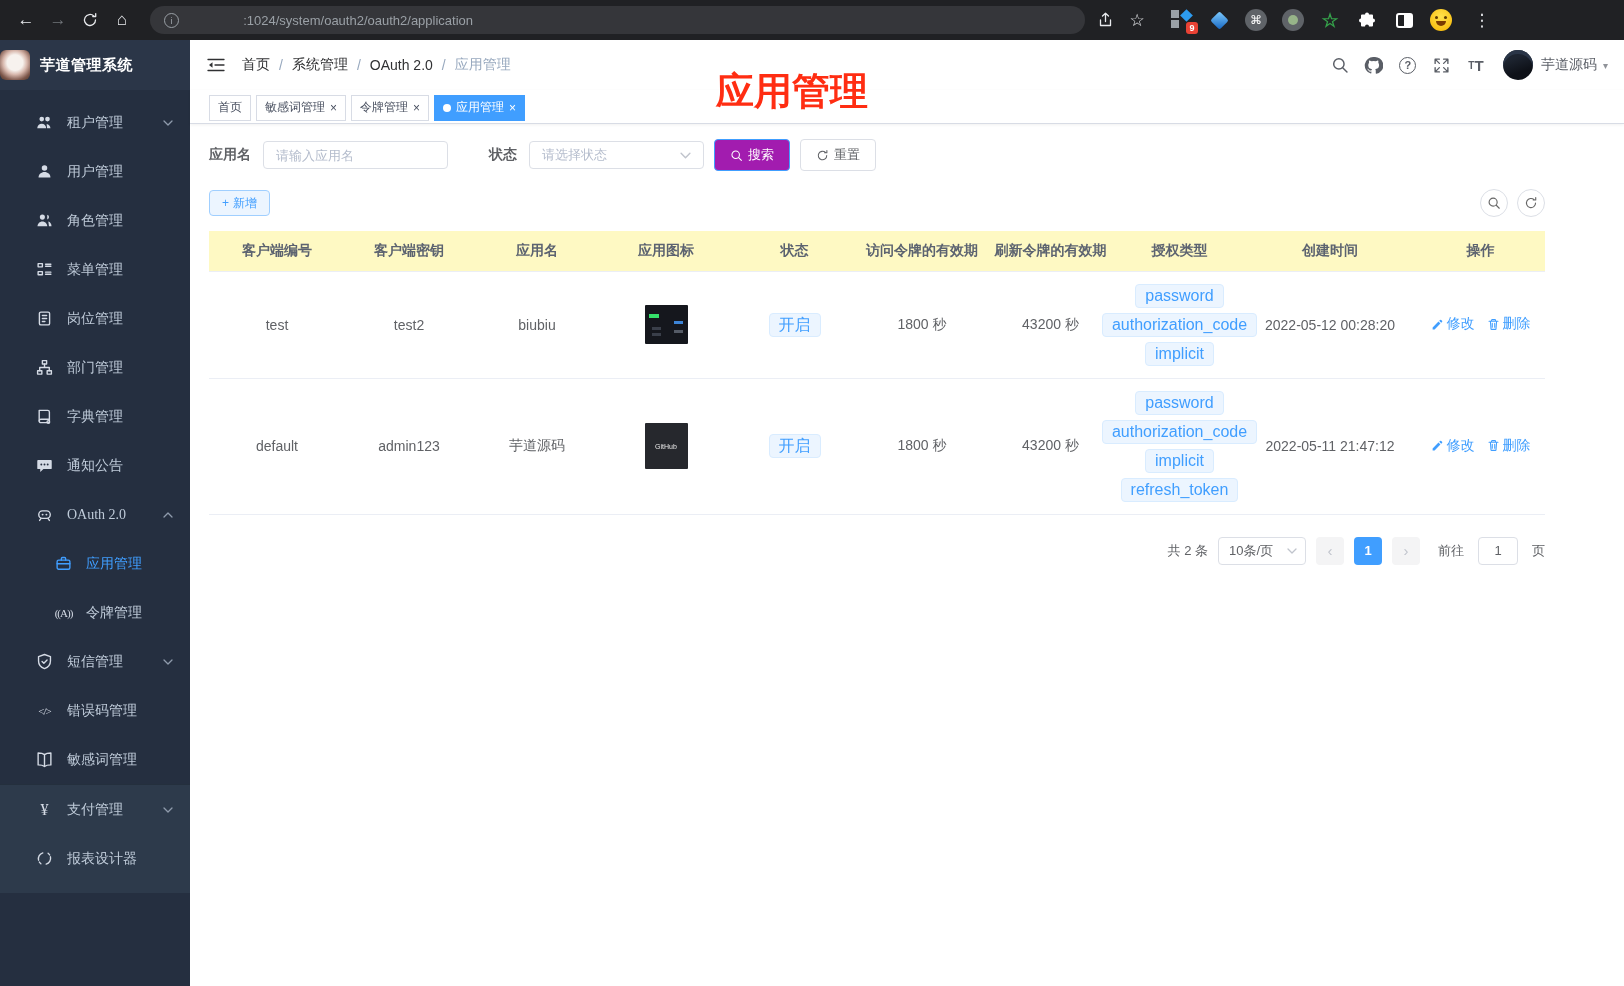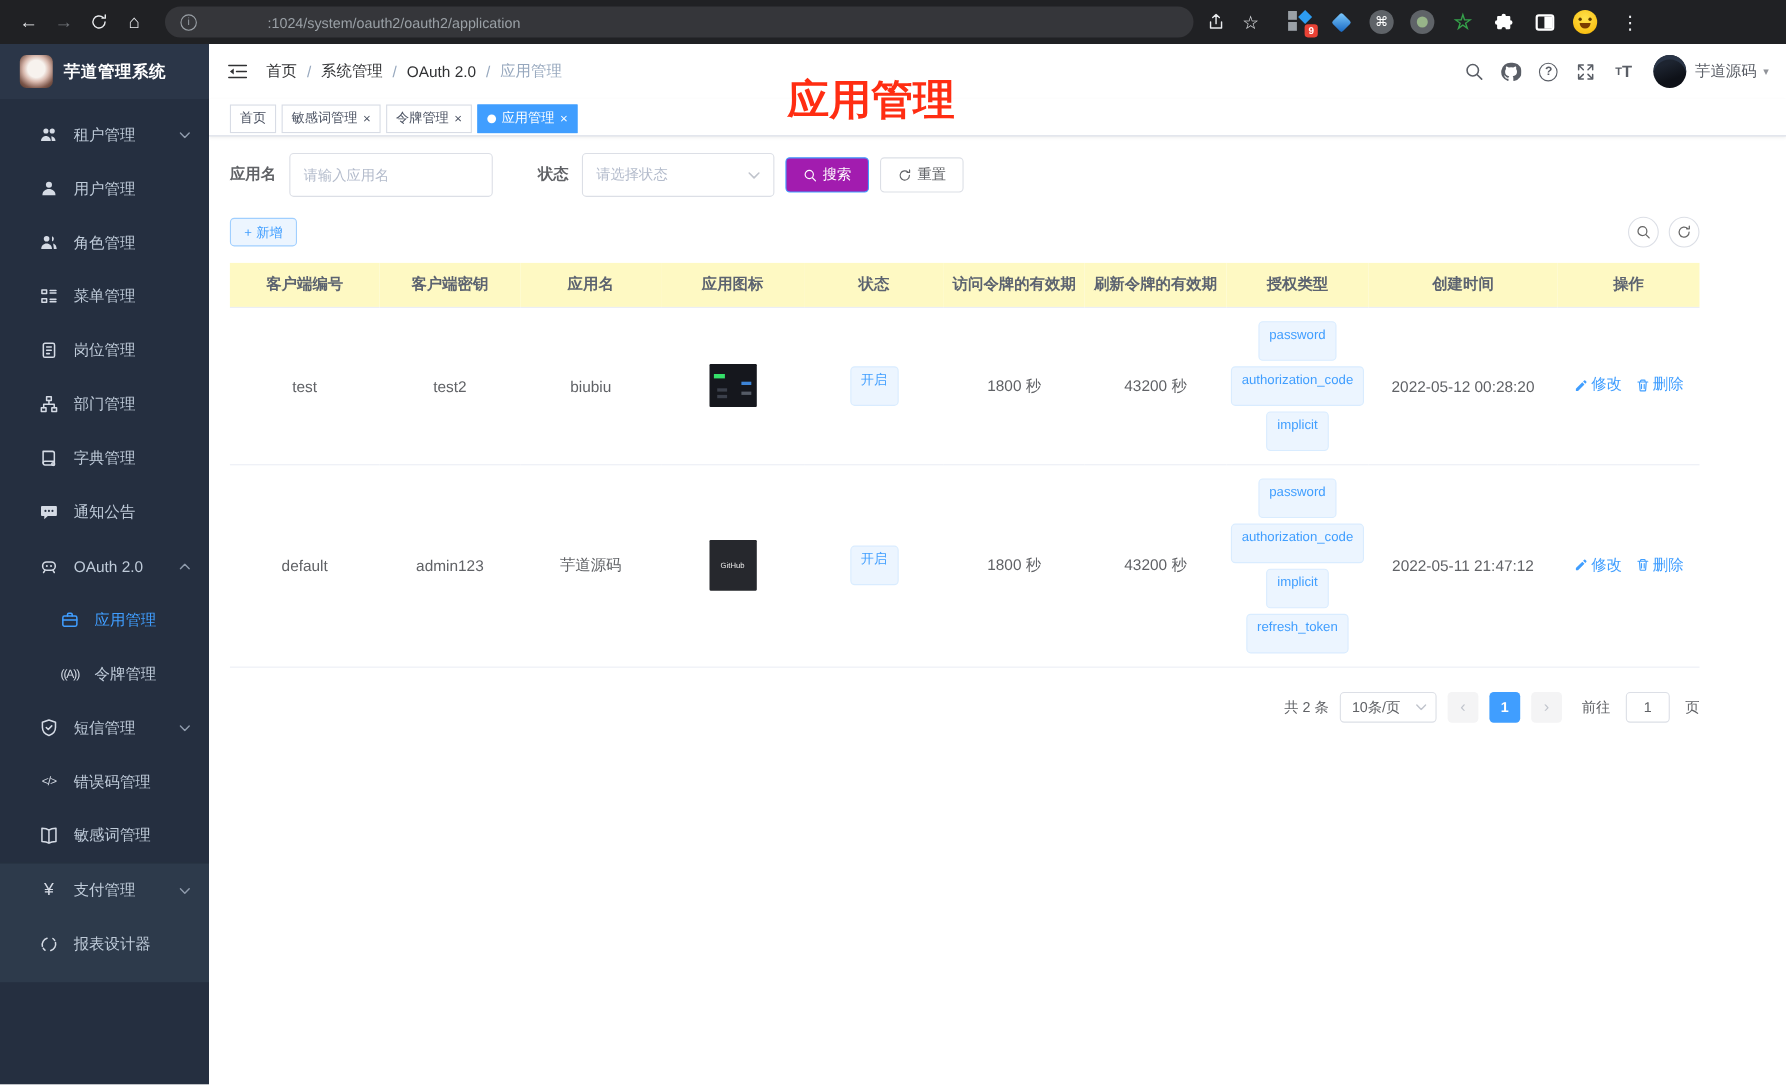--- a/index.html
+++ b/index.html
@@ -35,25 +35,25 @@
   .face::before { content:""; position:absolute; left:5px; top:7px; width:3px; height:3px; border-radius:50%;
                   background:#5d3a00; box-shadow:9px 0 0 #5d3a00; }
   .face::after { content:""; position:absolute; left:6px; top:12px; width:10px; height:5px;
                  border-radius:0 0 10px 10px; background:#7a3b00; }
 
   
   .app { display:flex; height:946px; }
 
   
   .sidebar { width:190px; background:#252f40; display:flex; flex-direction:column; flex:0 0 auto; }
-  .logo-row { height:50px; background:#2b3648; display:flex; align-items:center; gap:10px; padding-left:18px; }
+  .logo-row { height:50px; background:#2b3648; display:flex; align-items:center; gap:10px; }
   .logo-img { width:30px; height:30px; border-radius:6px; flex:0 0 auto;
               background:radial-gradient(circle at 50% 42%, #f7f2ee 0 34%, #d8b8ad 52%, #7c564a 78%, #4a3328); }
   .logo-title { color:#fff; font-size:15px; font-weight:700; letter-spacing:.5px; }
-  .menu { flex:1; padding-top:8px; }
+  .menu { flex:1; padding-top:8px;font-family:Liberation Serif, serif; }
   .s-item { height:49px; display:flex; align-items:center; padding-left:36px; color:#bfcbd9;
             font-size:14px; position:relative; cursor:pointer; }
   .s-item .s-icon { width:17px; height:17px; margin-right:14px; display:flex; align-items:center;
                     justify-content:center; color:#d5dbe5; flex:0 0 auto; }
   .s-item.sub { padding-left:55px; }
   .s-item.active, .s-item.active .s-icon { color:#409eff; }
   .s-chev { position:absolute; right:17px; color:#8f9bac; display:flex; }
   .s-chev.up svg { transform:rotate(180deg); }
   .txt-ico { font-size:11px; letter-spacing:-1px; white-space:nowrap; }
   .yen-ico { font-size:16px; }
@@ -89,21 +89,21 @@
   .tag-x { font-size:12px; line-height:1; }
 
   .overlay-title { position:absolute; left:526px; top:26px; font-size:38px; font-weight:600;
                    color:#ff2d12; z-index:20; pointer-events:none; }
 
   .content { padding:15px 79px 0 19px; position:relative; }
 
   
   .filter { display:flex; align-items:center; }
   .f-label { font-size:14px; font-weight:700; color:#606266; margin-right:12px; }
-  .f-input, .f-select { width:185px; height:40px; border:1px solid #dcdfe6; border-radius:4px;
+  .f-input, .f-select { width:185px; height:28px; border:1px solid #dcdfe6; border-radius:4px;
             padding:0 12px; font-size:13px; color:#606266; font-family:inherit; }
   .f-input::placeholder { color:#b4bccc; }
   .f-select { width:175px; display:flex; align-items:center; color:#b4bccc; position:relative; }
   .f-select .chev { margin-left:auto; color:#c0c4cc; display:flex; }
   .gap40 { width:41px; }
   .btn { height:32px; border-radius:4px; display:flex; align-items:center; gap:5px;
          padding:0 15px; font-size:13px; cursor:pointer; border:1px solid #dcdfe6;
          background:#fff; color:#606266; }
   .btn.primary { background:#a21caf; border-color:#409eff; color:#fff; margin-left:10px; }
   .btn.ml { margin-left:10px; }
@@ -119,21 +119,21 @@
 
   
   table { border-collapse:collapse; width:1336px; margin-top:14px; table-layout:fixed; }
   thead th { height:40px; background:#fef9c3; color:#5c6370; font-size:14px; font-weight:700;
              text-align:center; }
   tbody td { border-top:1px solid #ebeef5; text-align:center; font-size:14px; color:#606266;
              padding:12px 4px; vertical-align:middle; }
   tr.r1 td { height:102px; }
   tr.r2 td { height:127px; }
   .tbl-end { width:1336px; border-bottom:1px solid #ebeef5; }
-  .el-tag { display:inline-block; height:36px; line-height:22px; padding:0 9px; font-size:12px;
+  .el-tag { display:inline-block; height:24px; line-height:22px; padding:0 9px; font-size:16px;
             background:#ecf5ff; border:1px solid #d9ecff; color:#409eff; border-radius:4px;
             white-space:nowrap; }
   .grant-stack { display:flex; flex-direction:column; align-items:center; gap:5px; }
   .app-thumb1 { width:43px; height:39px; margin:0 auto; background:#15171d; position:relative; border-radius:1px; }
   .app-thumb1::before { content:""; position:absolute; left:4px; top:9px; width:10px; height:4px; background:#35e06a; }
   .app-thumb1::after { content:""; position:absolute; right:5px; top:16px; width:9px; height:3px; background:#3d84d6;
                        box-shadow:-22px 6px 0 #3a3f4a, -22px 12px 0 #3a3f4a, 0 9px 0 #555b66; }
   .app-thumb2 { width:43px; height:46px; margin:0 auto; background:#26282d; color:#e8e8e8;
                 font-size:7px; display:flex; align-items:center; justify-content:center; border-radius:1px; }
   .act-link { color:#409eff; font-size:14px; display:inline-flex; align-items:center; gap:3px; cursor:pointer; }

